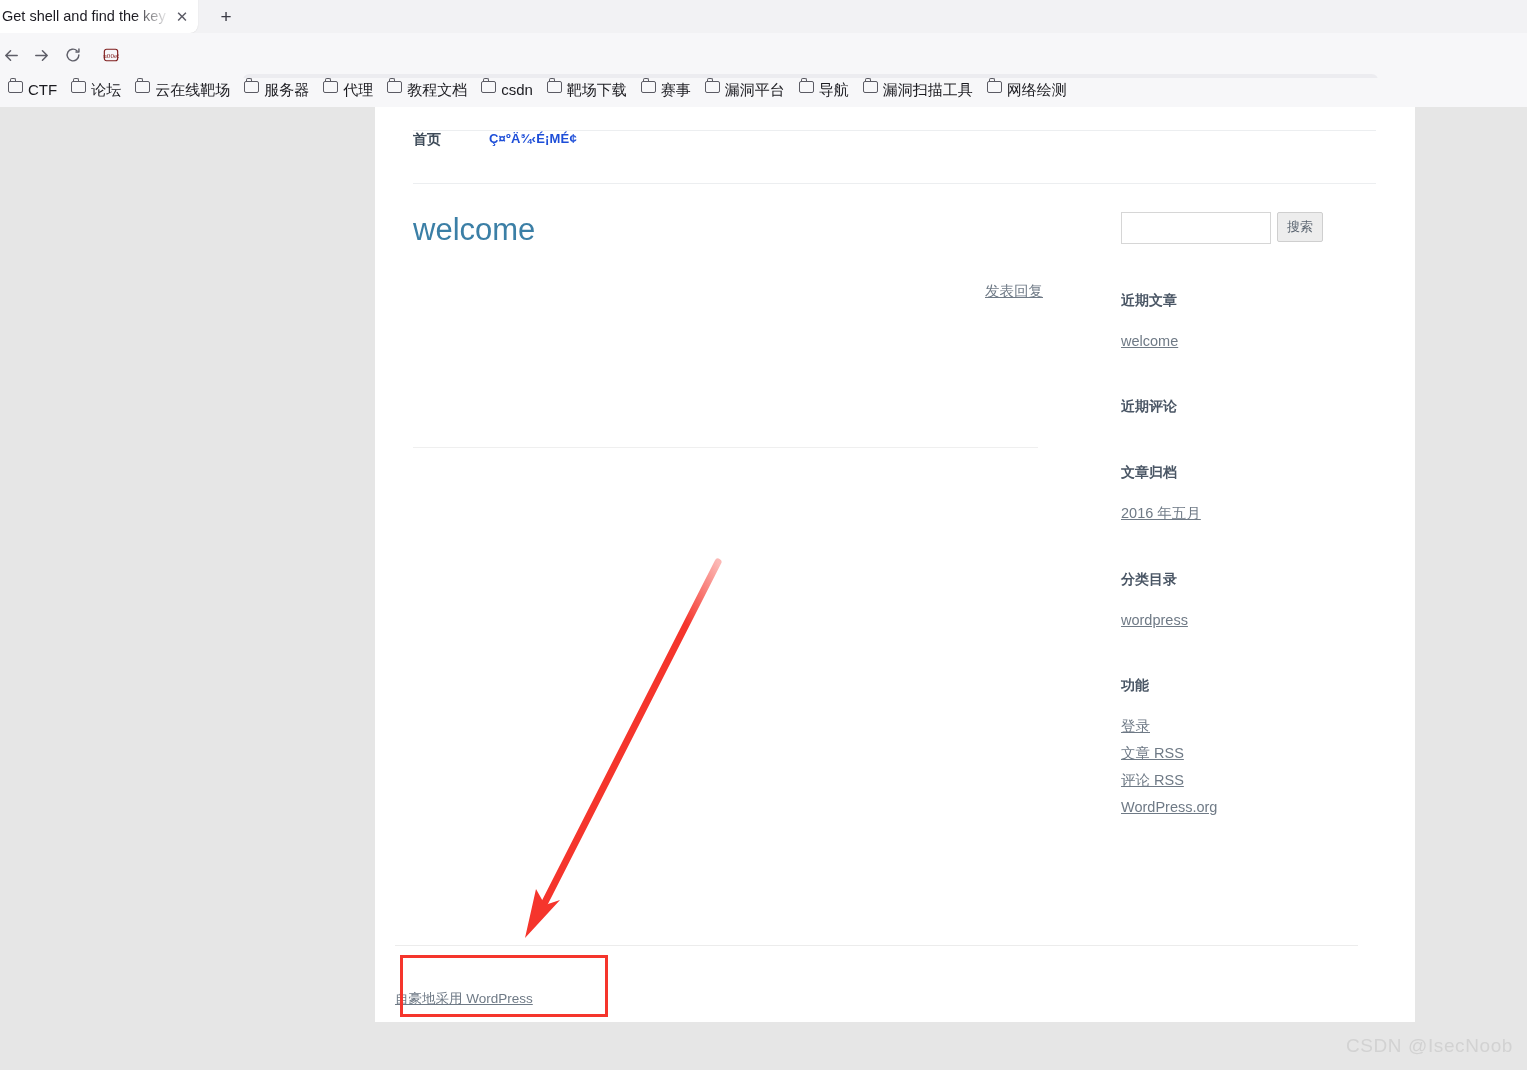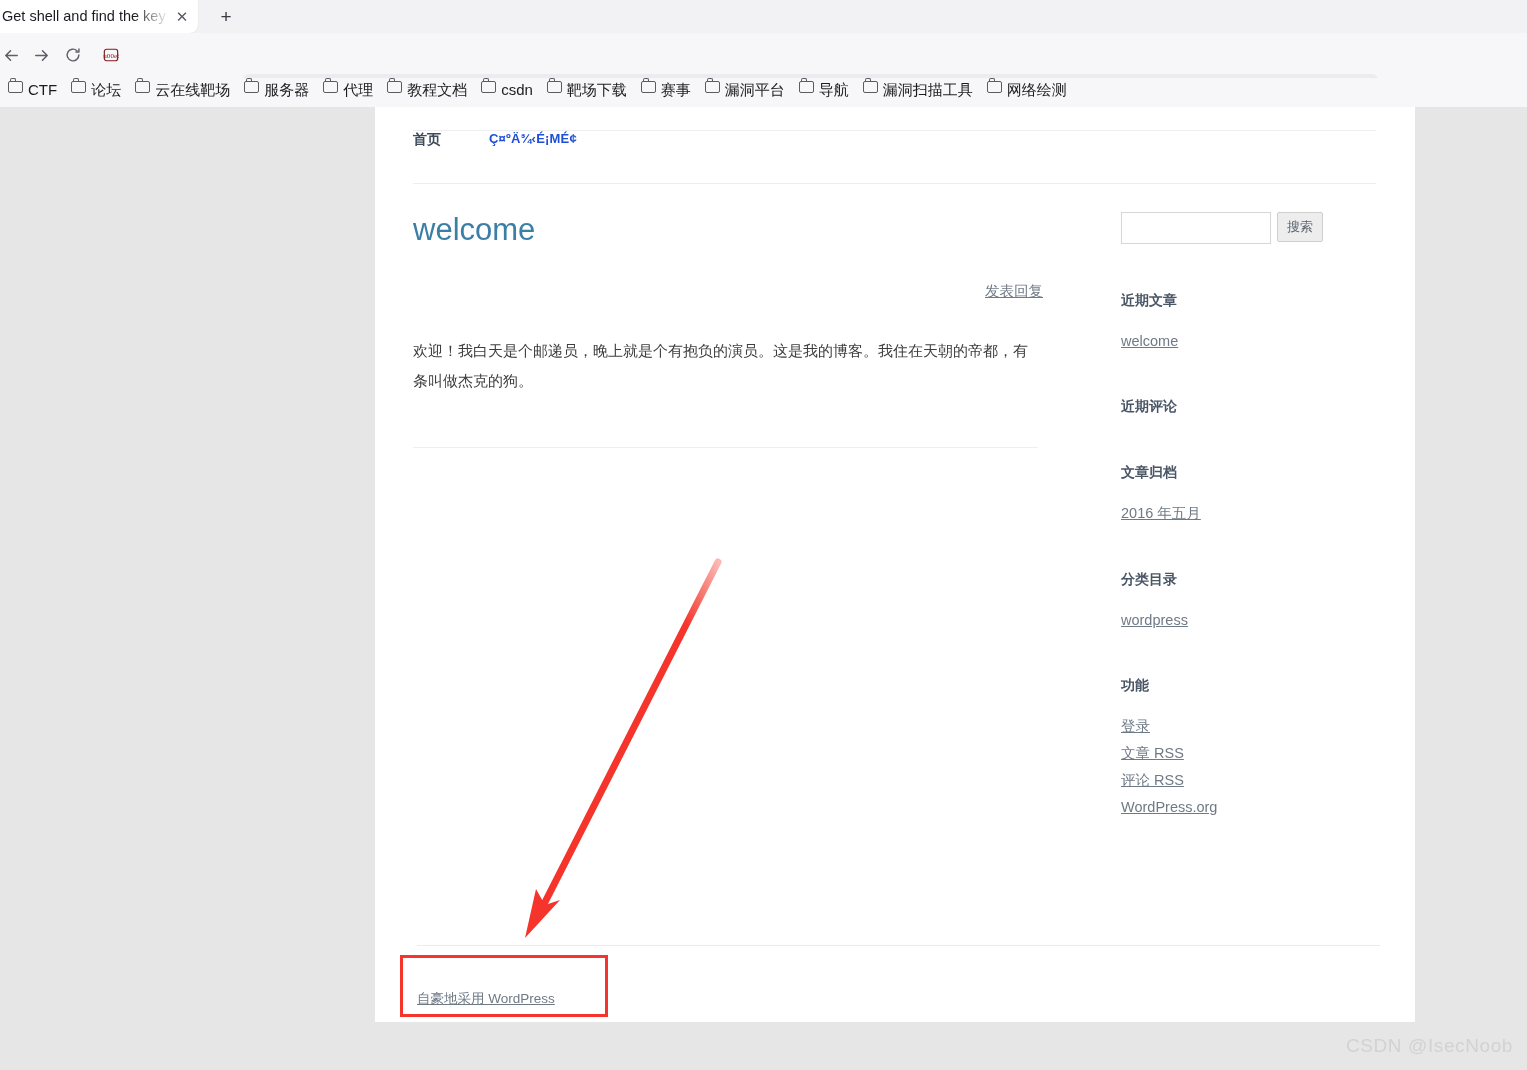--- a/index.html
+++ b/index.html
@@ -123,21 +123,21 @@
     font-family:"Liberation Sans",sans-serif;font-size:13px;color:#5a6470;border-radius:2px;
     line-height:28px;box-sizing:border-box;
   }
   .widget{margin-top:48px;}
   .widget-title{font-size:14px;font-weight:bold;color:#4a5665;margin:0 0 22px 0;}
   .widget ul{list-style:none;margin:0;padding:0;}
   .widget li{margin-bottom:8px;}
   .widget a{font-size:14.5px;color:#6f7a86;text-decoration:underline;}
 
   
-  .site-footer{position:absolute;left:42px;top:838px;width:963px;border-top:1px solid #ececec;}
+  .site-footer{position:absolute;left:20px;top:838px;width:963px;border-top:1px solid #ececec;}
   .footer-link{position:absolute;left:0px;top:44px;font-size:13.5px;color:#6f7a86;text-decoration:underline;white-space:nowrap;}
 
   
   .redbox{
     position:absolute;left:400px;top:955px;width:208px;height:62px;
     border:3px solid #f5352c;box-sizing:border-box;pointer-events:none;
   }
   .arrow-layer{position:absolute;left:0;top:0;width:1527px;height:1070px;pointer-events:none;}
   .watermark{
     position:absolute;right:14px;bottom:13px;
@@ -292,21 +292,20 @@
     <div class="page-inner">
 
       <div class="site-nav">
         <span class="nav-item strong">首页</span>
         <span class="nav-item garbled">Ç¤ºÄ¾‹É¡MÉ¢</span>
       </div>
 
       <div class="article">
         <h1 class="post-title">welcome</h1>
         <a class="post-reply" href="#">发表回复</a>
-        <p class="post-body">欢迎！我白天是个邮递员，晚上就是个有抱负的演员。这是我的博客。我住在天朝的帝都，有条叫做杰克的狗。</p>
       </div>
       <div class="post-divider"></div>
 
       <div class="sidebar">
         <div class="searchrow">
           <input class="search-input" type="text" placeholder="" style="">
           <button class="search-btn">搜索</button>
         </div>
 
         <div class="widget">

